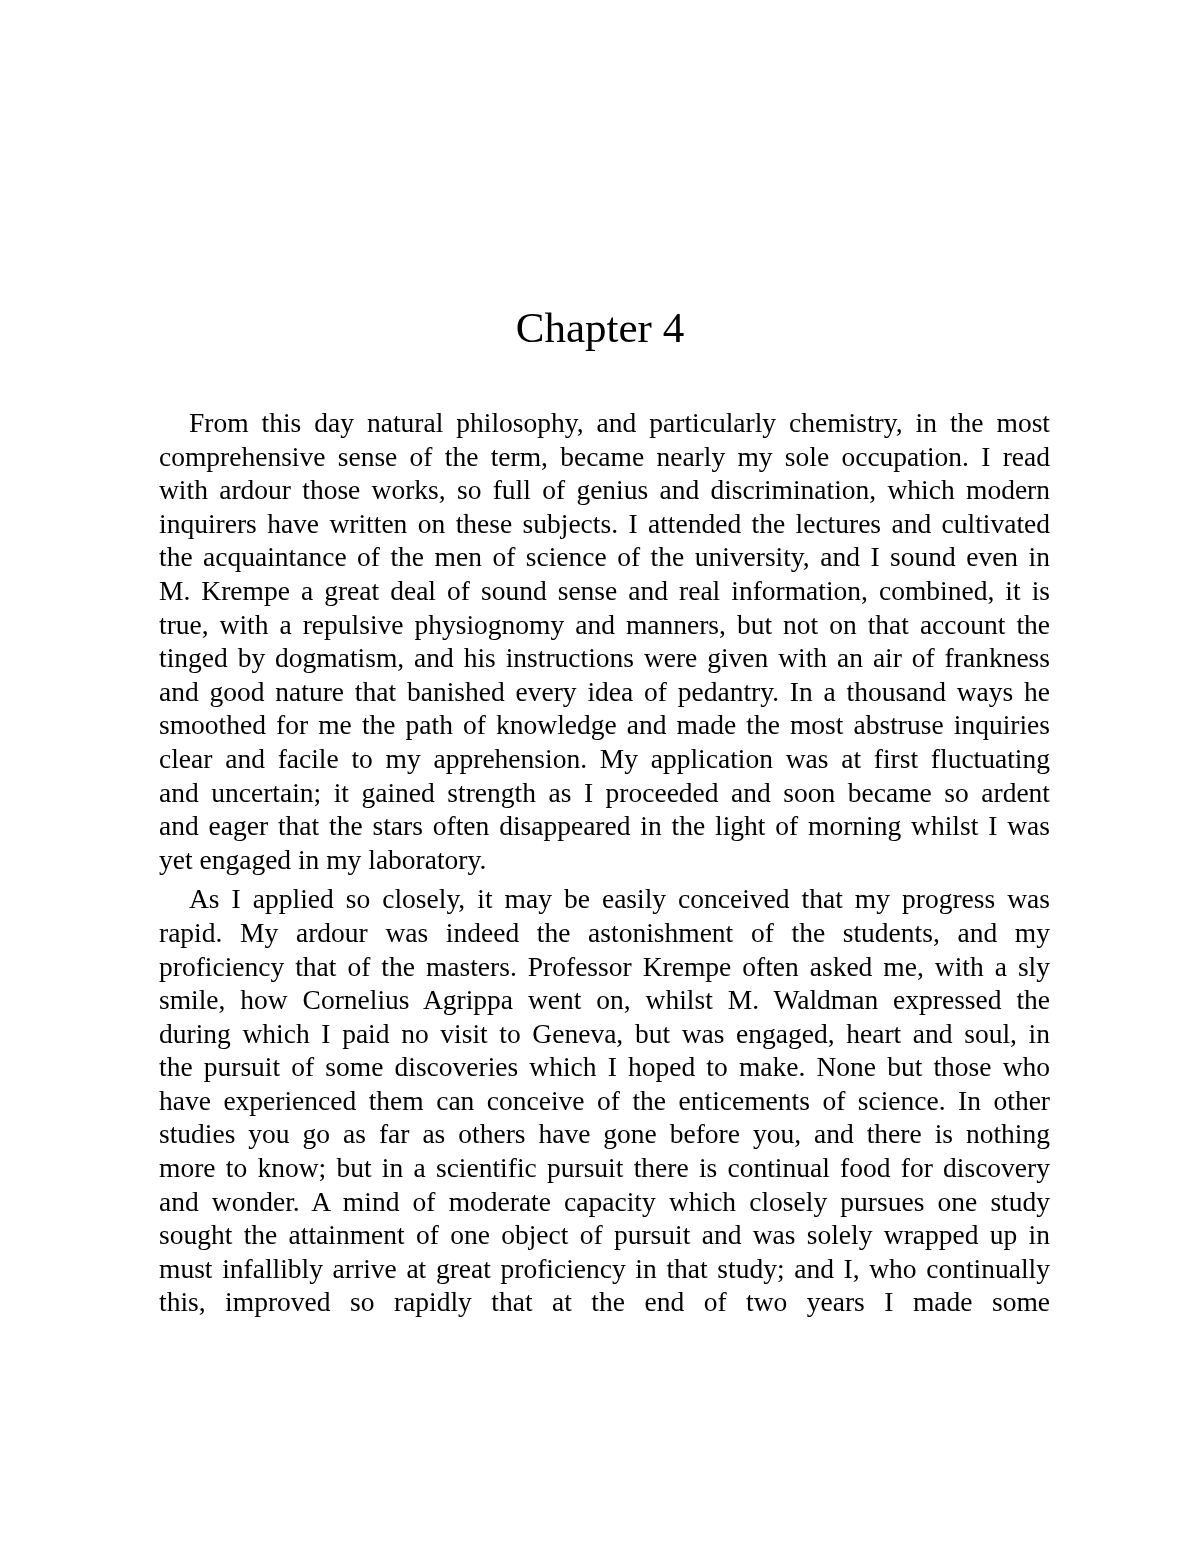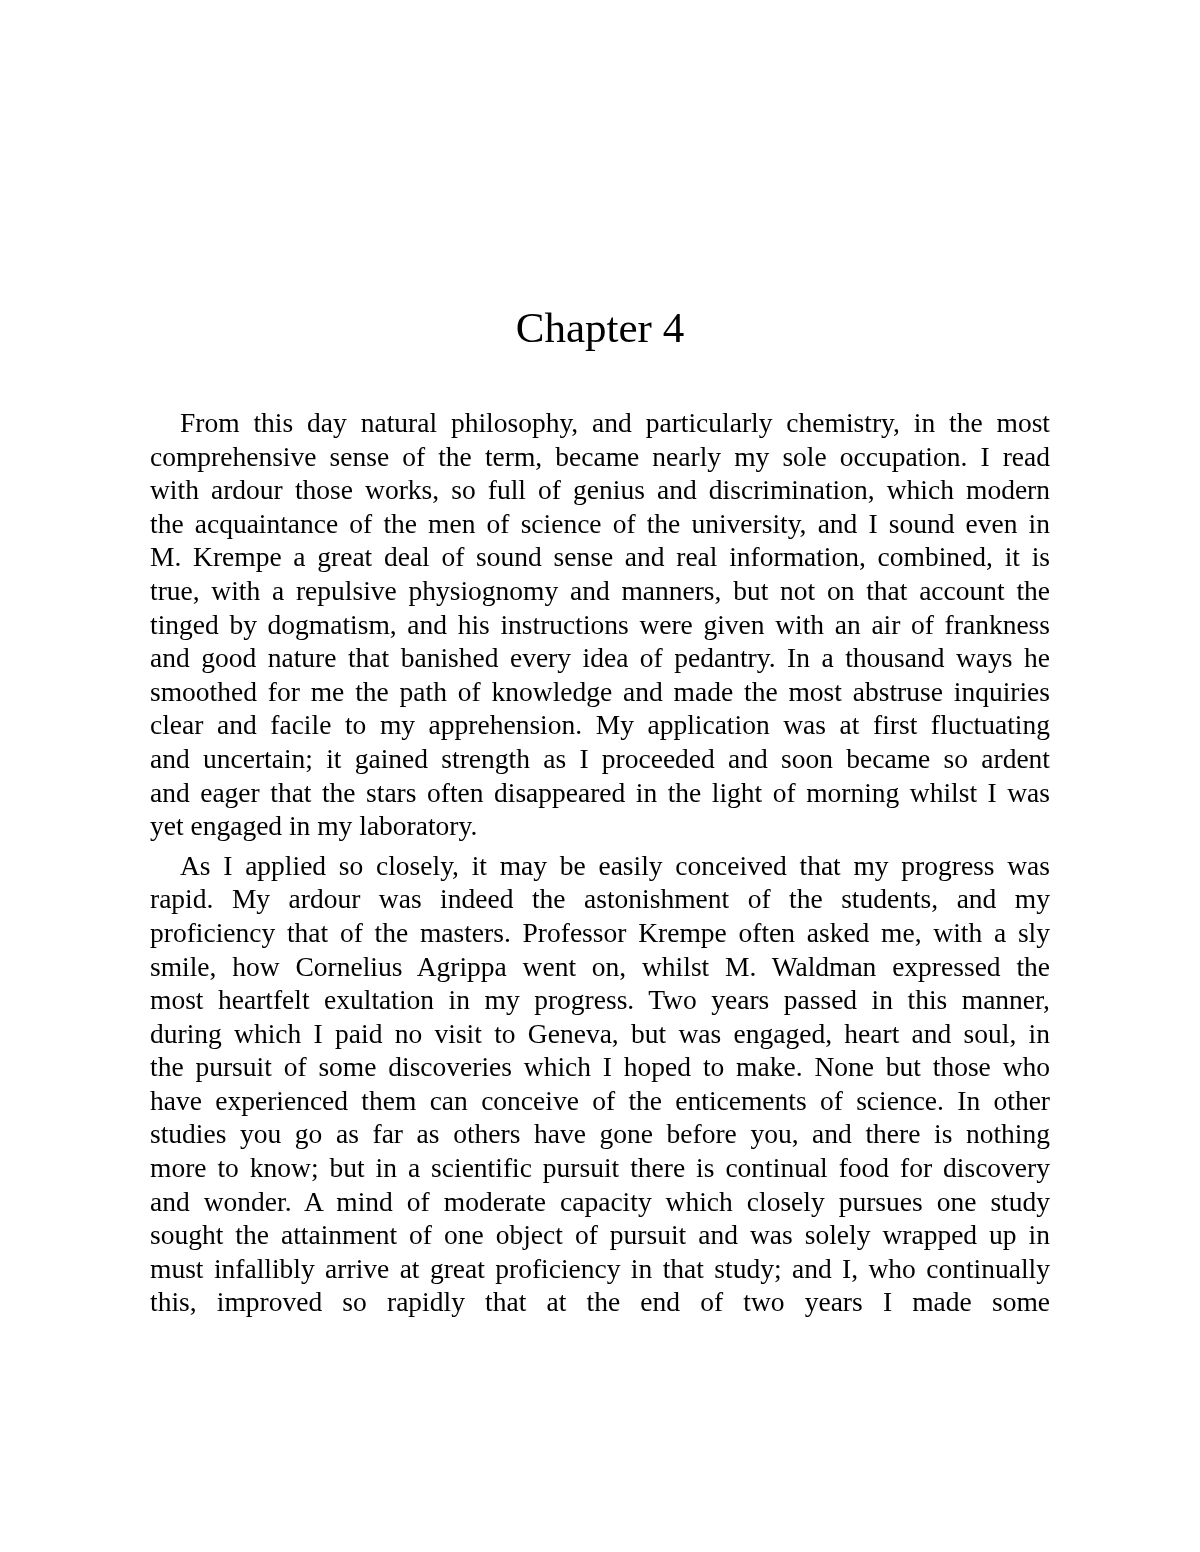--- a/index.html
+++ b/index.html
@@ -30,56 +30,57 @@
     margin: 56px 150px 0 150px;
     font-size: 27.5px;
     line-height: 33.6px;
   }
   .para + .para {
     margin-top: 6px;
   }
   .line {
     text-align: justify;
     text-align-last: justify;
+    margin-left: 9px;
   }
   .line.last-plain {
     text-align: center;
     text-align-last: left;
   }
   .para .line:first-child {
     text-indent: 30px;
   }
 </style>
 </head>
 <body>
 
 <div class="page">
   <h1 class="chapter-heading">Chapter 4</h1>
   <div class="chapter-body">
       <div class="para">
         <div class="line">From this day natural philosophy, and particularly chemistry, in the most</div>
         <div class="line">comprehensive sense of the term, became nearly my sole occupation. I read</div>
         <div class="line">with ardour those works, so full of genius and discrimination, which modern</div>
+        <div class="line">inquirers have written on these subjects. I attended the lectures and cultivated</div>
         <div class="line">the acquaintance of the men of science of the university, and I sound even in</div>
         <div class="line">M. Krempe a great deal of sound sense and real information, combined, it is</div>
         <div class="line">true, with a repulsive physiognomy and manners, but not on that account the</div>
         <div class="line">tinged by dogmatism, and his instructions were given with an air of frankness</div>
         <div class="line">and good nature that banished every idea of pedantry. In a thousand ways he</div>
         <div class="line">smoothed for me the path of knowledge and made the most abstruse inquiries</div>
         <div class="line">clear and facile to my apprehension. My application was at first fluctuating</div>
         <div class="line">and uncertain; it gained strength as I proceeded and soon became so ardent</div>
         <div class="line">and eager that the stars often disappeared in the light of morning whilst I was</div>
         <div class="line last-plain">yet engaged in my laboratory.</div>
       </div>
       <div class="para">
         <div class="line">As I applied so closely, it may be easily conceived that my progress was</div>
         <div class="line">rapid. My ardour was indeed the astonishment of the students, and my</div>
         <div class="line">proficiency that of the masters. Professor Krempe often asked me, with a sly</div>
         <div class="line">smile, how Cornelius Agrippa went on, whilst M. Waldman expressed the</div>
-        <div class="line">most heartfelt exultation in my progress. Two years passed in this manner,</div>
         <div class="line">during which I paid no visit to Geneva, but was engaged, heart and soul, in</div>
         <div class="line">the pursuit of some discoveries which I hoped to make. None but those who</div>
         <div class="line">have experienced them can conceive of the enticements of science. In other</div>
         <div class="line">studies you go as far as others have gone before you, and there is nothing</div>
         <div class="line">more to know; but in a scientific pursuit there is continual food for discovery</div>
         <div class="line">and wonder. A mind of moderate capacity which closely pursues one study</div>
         <div class="line">sought the attainment of one object of pursuit and was solely wrapped up in</div>
         <div class="line">must infallibly arrive at great proficiency in that study; and I, who continually</div>
         <div class="line">this, improved so rapidly that at the end of two years I made some</div>
       </div>

